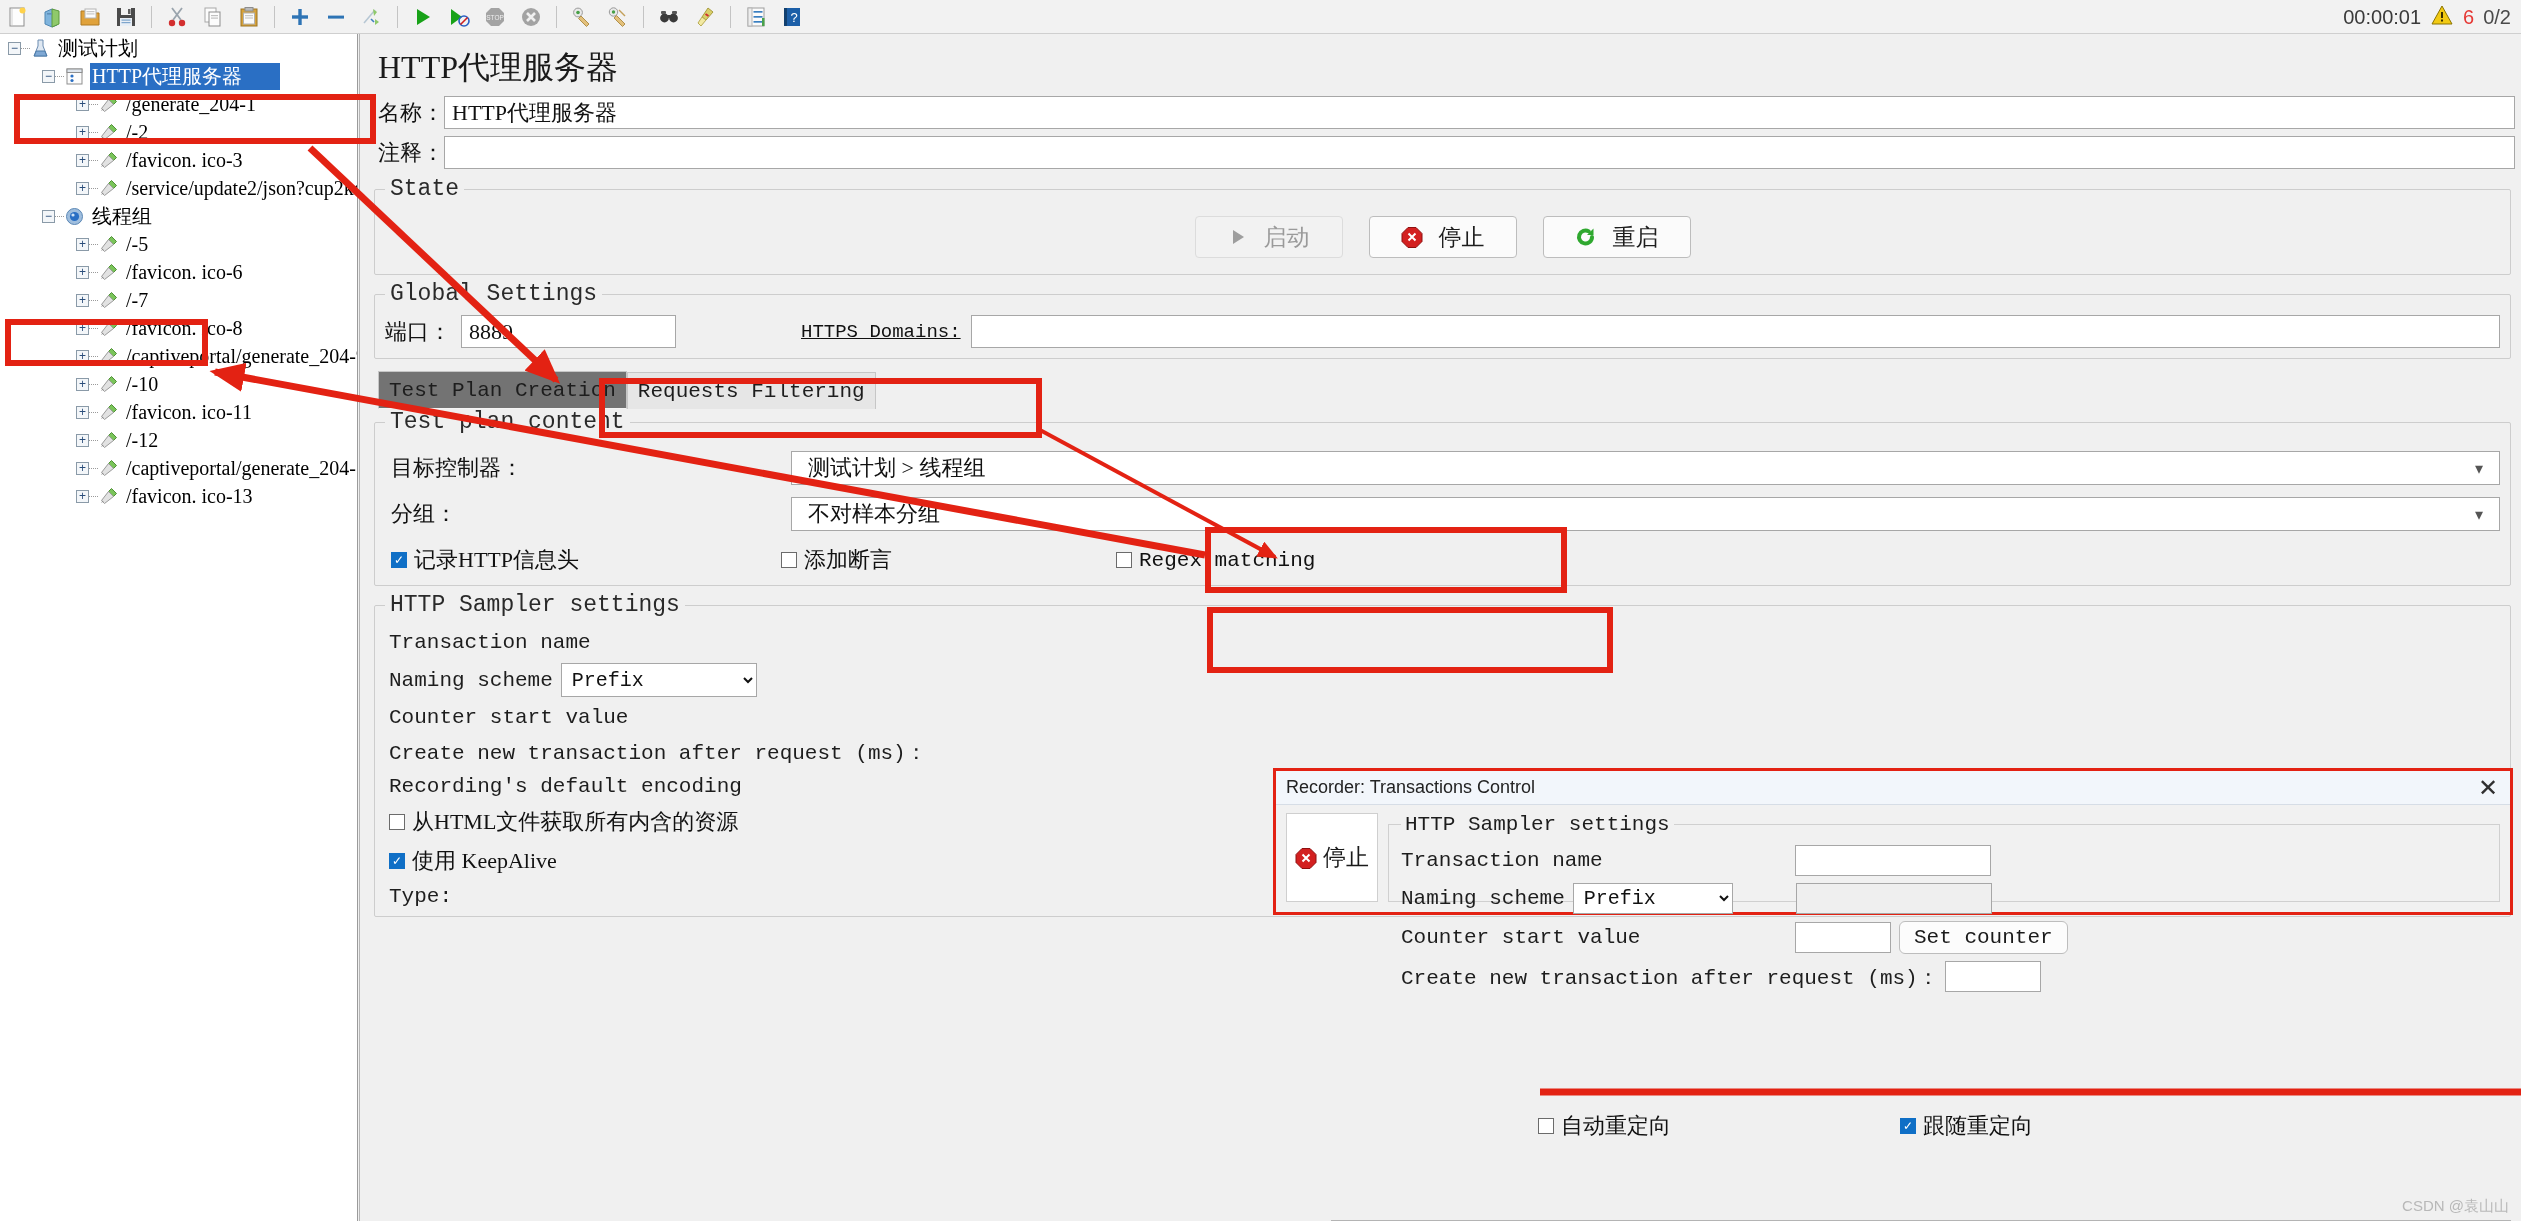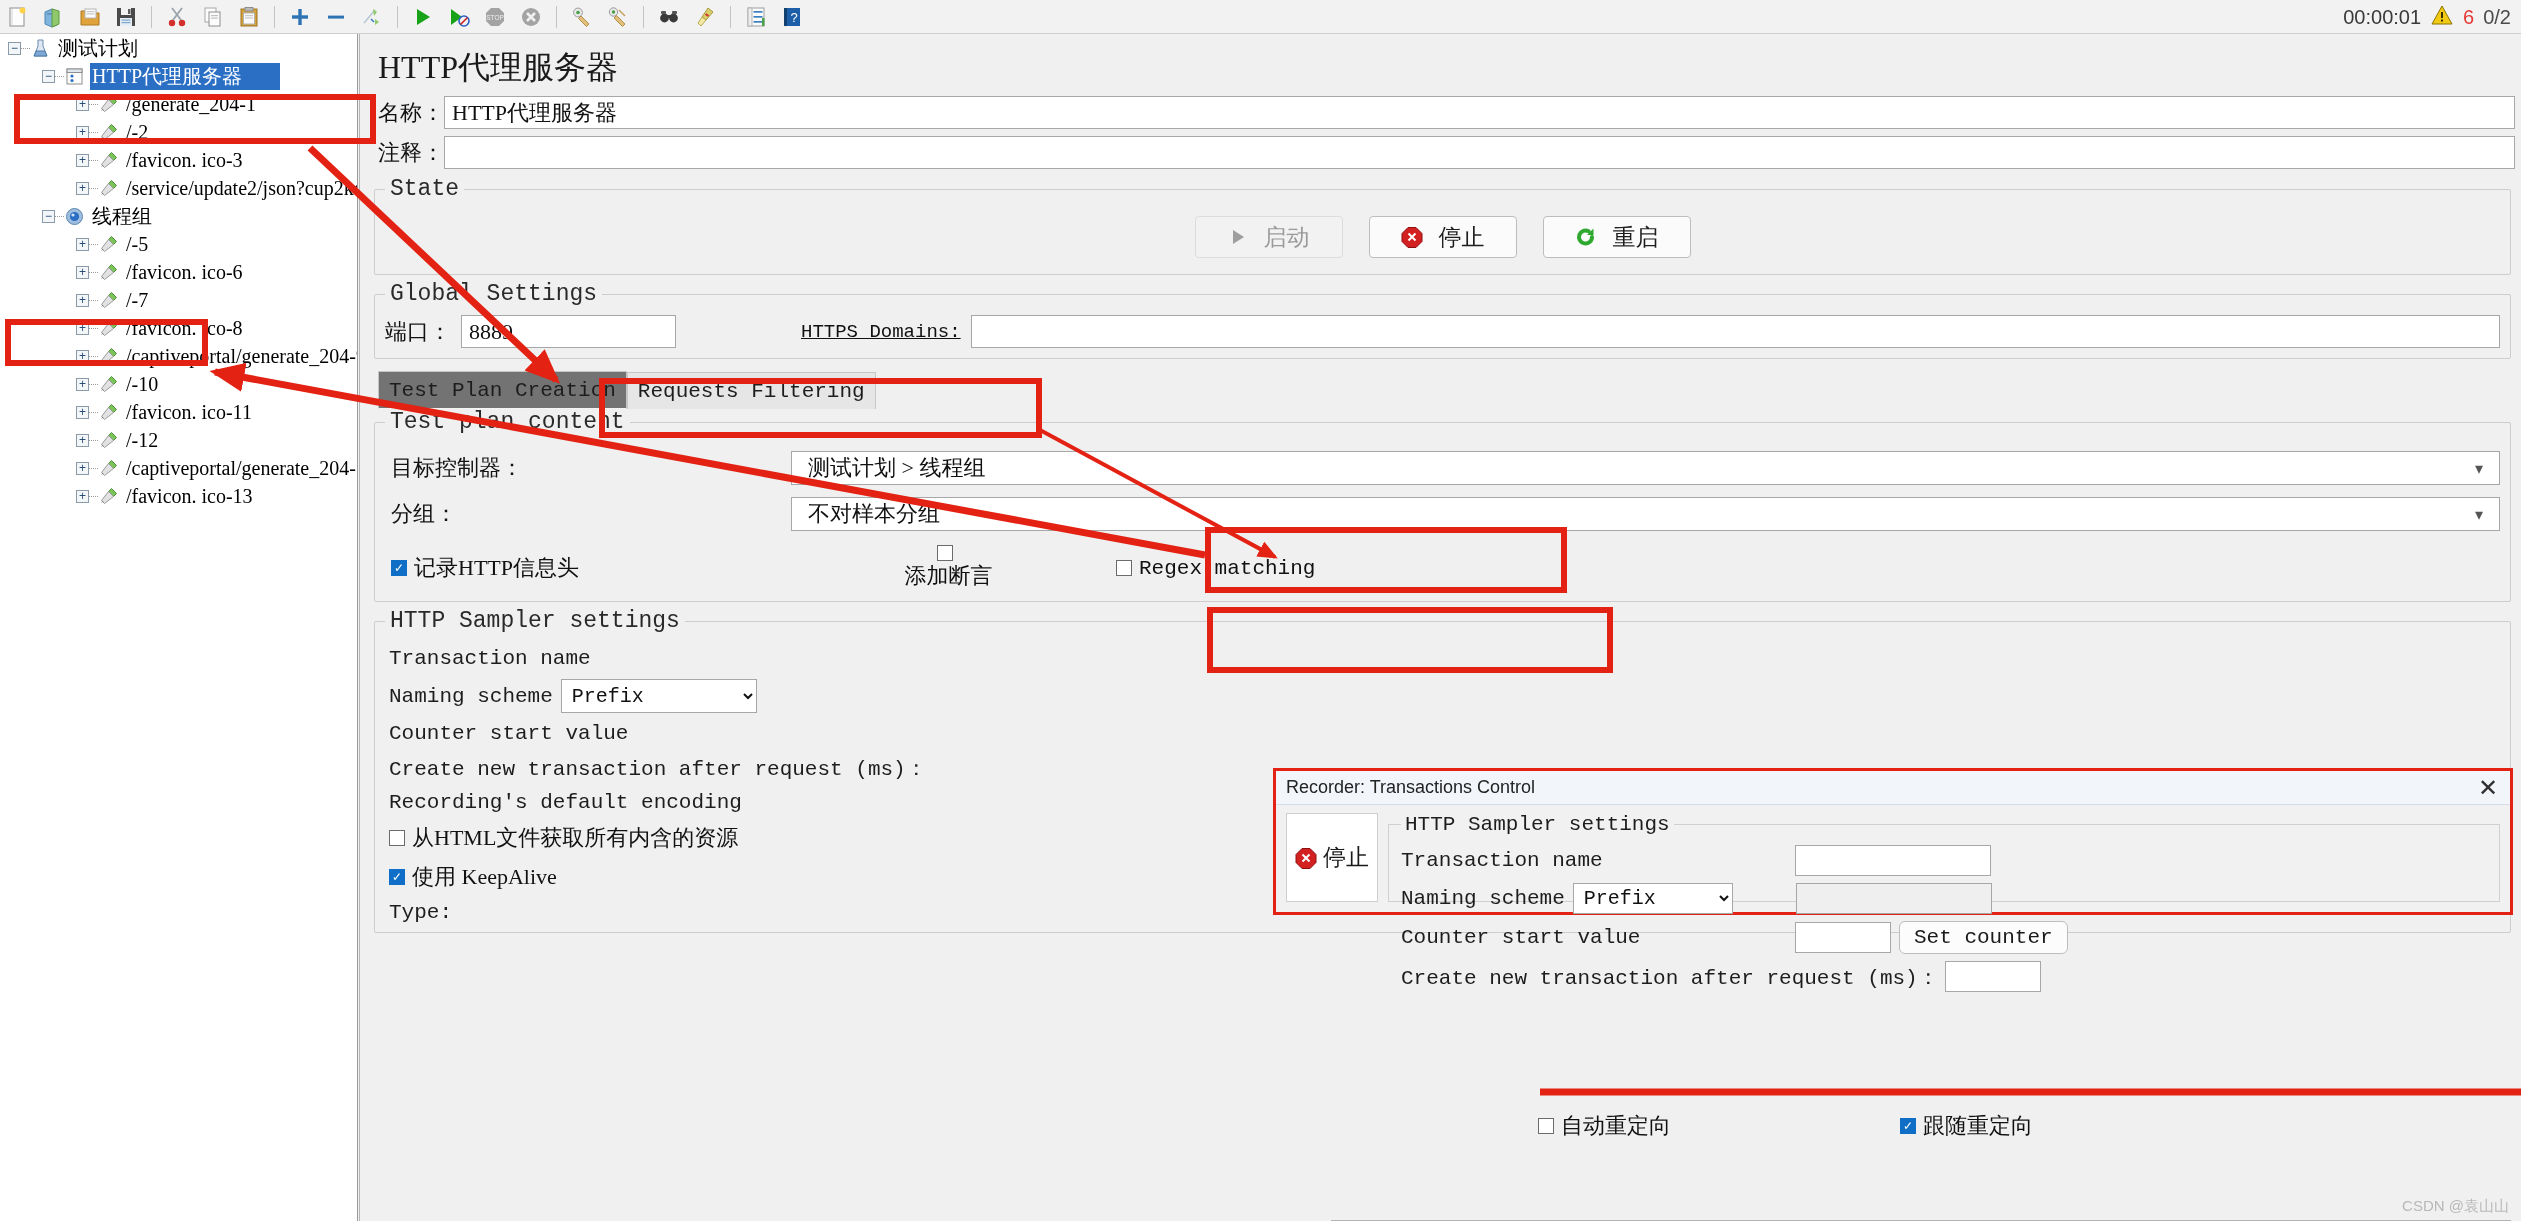--- a/index.html
+++ b/index.html
@@ -690,21 +690,21 @@
           <span>不对样本分组</span>
           <span class="caret">▾</span>
         </span>
       </div>
 
       <div style="display:flex;align-items:center;margin:14px 0 2px 6px;">
         <span style="display:flex;align-items:center;width:390px;">
           <span class="cb on"></span>
           <span class="cb-text">记录HTTP信息头</span>
         </span>
-        <span style="display:flex;align-items:center;width:335px;flex-direction:column;">
+        <span style="display:flex;align-items:center;width:335px;">
           <span class="cb"></span>
           <span class="cb-text">添加断言</span>
         </span>
         <span style="display:flex;align-items:center;">
           <span class="cb"></span>
           <span class="cb-text" style="font-family:'Liberation Mono',monospace;font-size:21px;">Regex matching</span>
         </span>
       </div>
     </fieldset>
 

